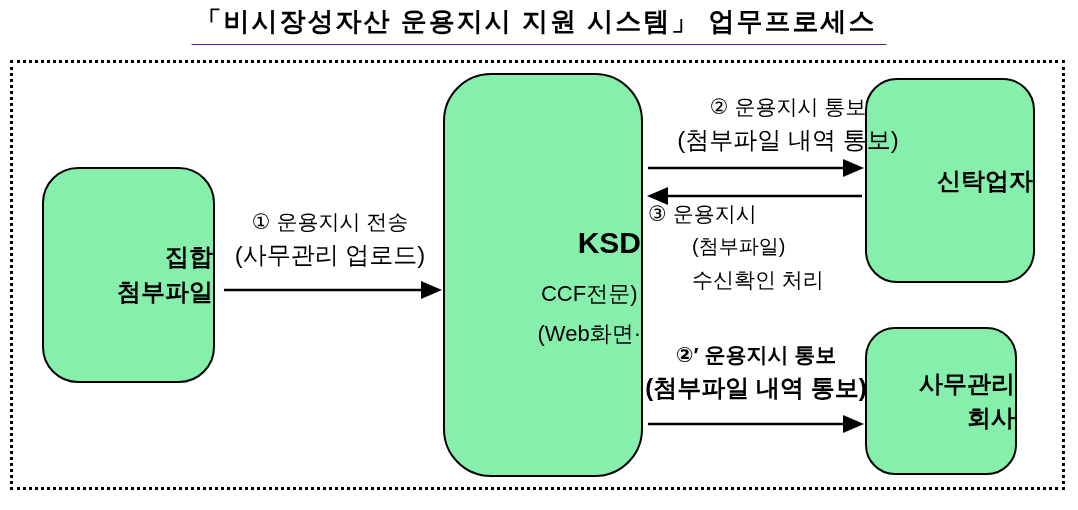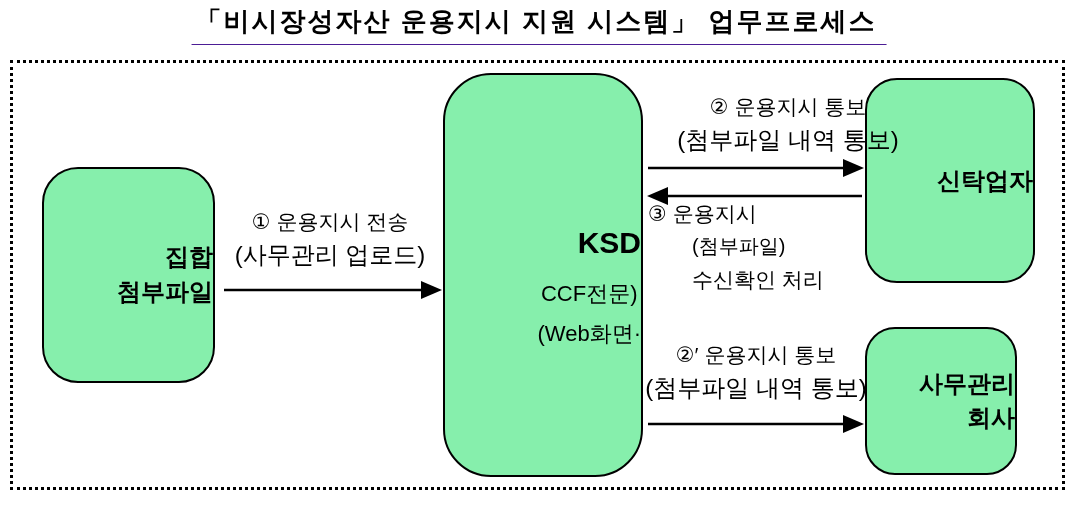--- a/index.html
+++ b/index.html
@@ -72,21 +72,21 @@
     border-radius: 30px;
     font-size: 24px;
     line-height: 1.4;
   }
   
   .flow-label { position: absolute; text-align: center; }
   .fl1 { font-size: 21px; line-height: 33px; white-space: nowrap; }
   .fl2 { font-size: 24px; line-height: 33px; white-space: nowrap; }
   .label-1  { left: 212px; top: 205px; width: 236px; }
   .label-2  { left: 676px; top: 90px;  width: 224px; }
-  .label-2p { left: 644px; top: 338px; width: 224px; }
+  .label-2p { left: 644px; top: 338px; width: 224px; font-weight: bold; }
   .label-3  { left: 648px; top: 197px; width: 224px; text-align: left; }
   .label-3 .indent { padding-left: 44px; }
   .label-3 .fl2 { font-size: 20px; }
   
   .arrows {
     position: absolute;
     left: 0; top: 0;
     width: 1078px; height: 510px;
     pointer-events: none;
   }

